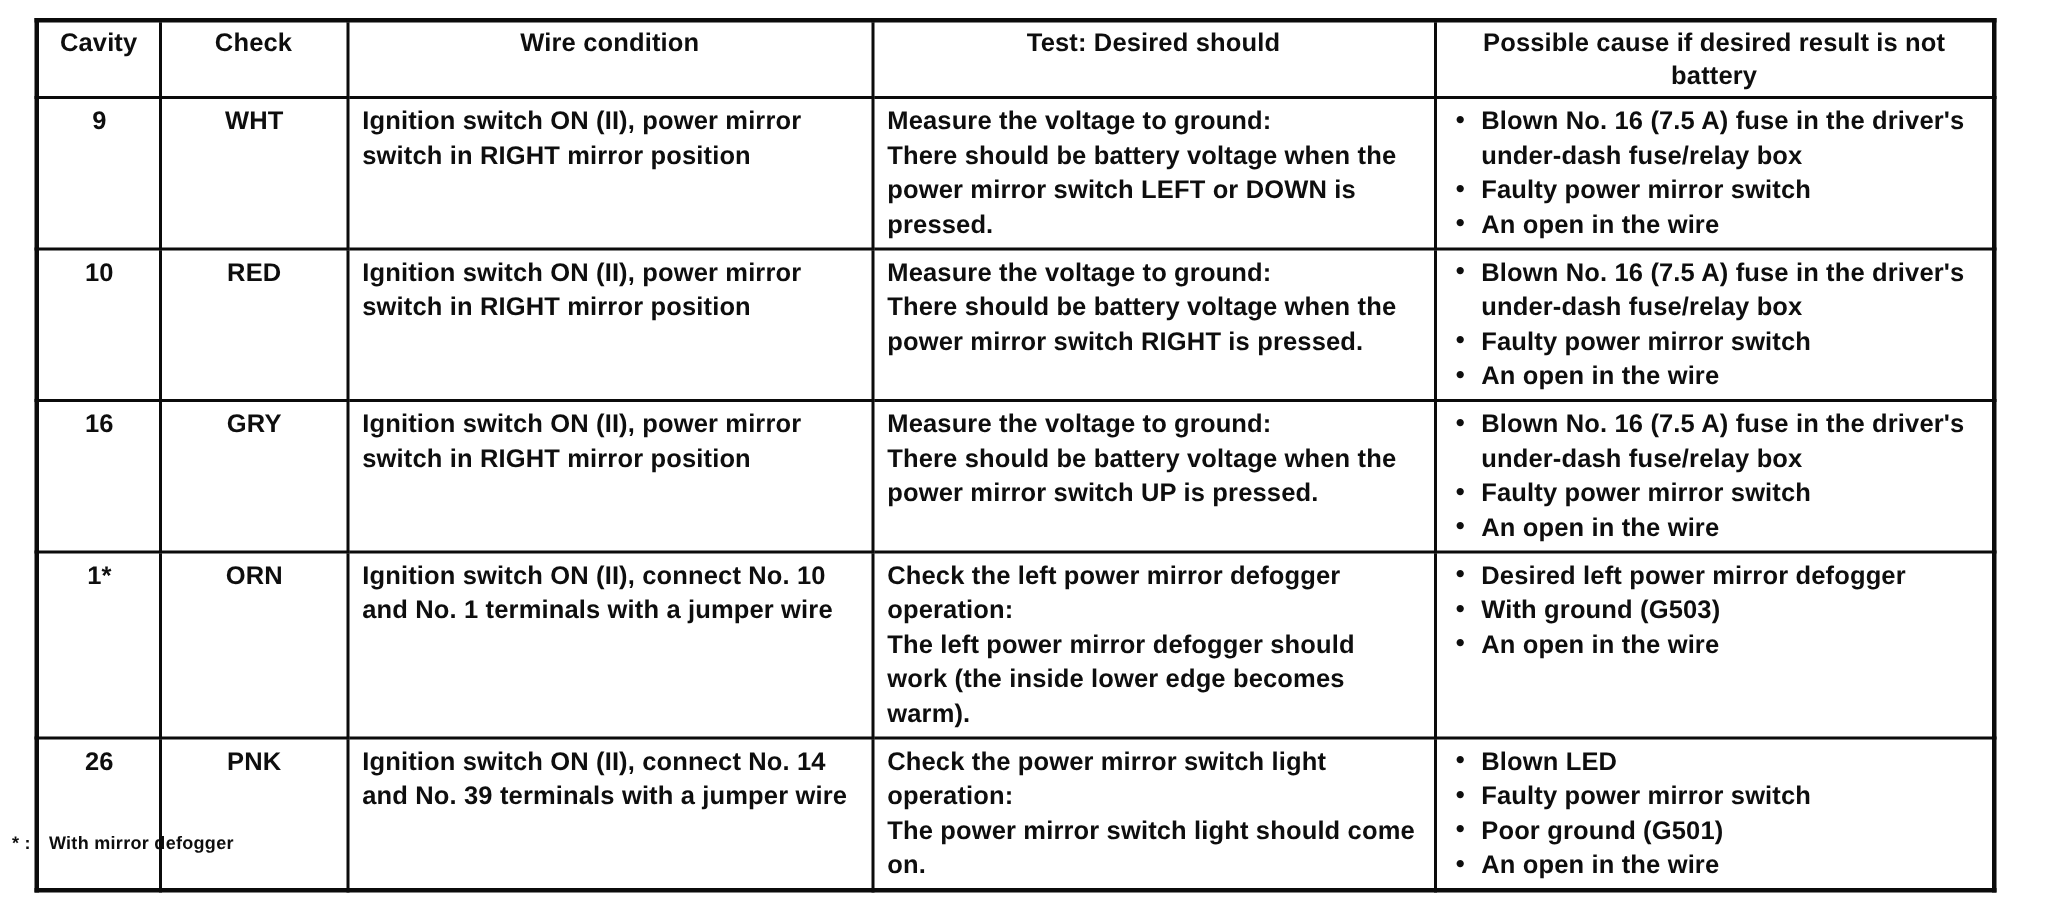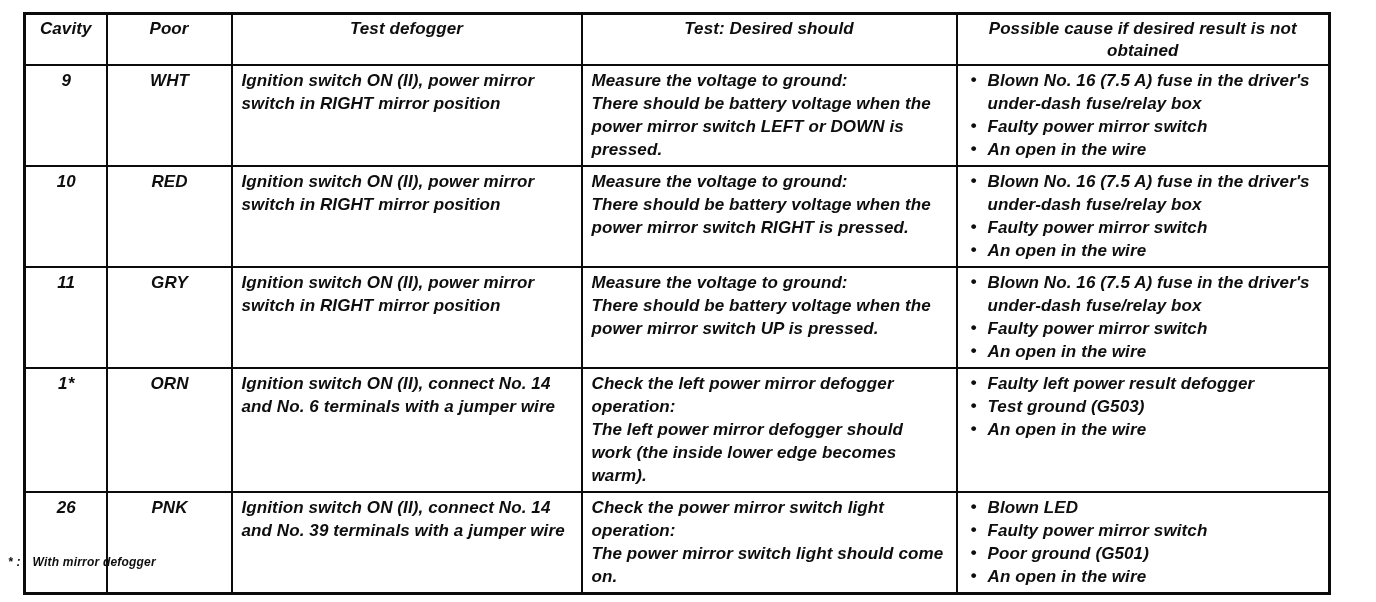--- a/index.html
+++ b/index.html
@@ -5,21 +5,21 @@
   * { margin: 0; padding: 0; box-sizing: border-box; }
   html, body {
     width: 1376px; height: 602px;
     background: #ffffff;
     font-family: "Liberation Sans", sans-serif;
     color: #0e0e0e;
     overflow: hidden;
   }
   .page {
     position: relative;
-    width: 1376px; height: 524px; font-style: italic;
+    width: 1376px; height: 524px;
   }
   table.spec-table {
     position: absolute;
     left: 23px; top: 12px;
     width: 1305px;
     border-collapse: collapse;
     table-layout: fixed;
     border: 3px solid #0b0b0b;
   }
   table.spec-table th, table.spec-table td {
@@ -76,24 +76,24 @@
     <colgroup>
       <col style="width:82px">
       <col style="width:125px">
       <col style="width:350px">
       <col style="width:375px">
       <col style="width:373px">
     </colgroup>
     <thead>
       <tr class="hdr">
         <th>Cavity</th>
-        <th>Poor</th>
-        <th>Test defogger</th>
+        <th>Check</th>
+        <th>Wire condition</th>
         <th>Test: Desired should</th>
-        <th>Possible cause if desired result is not obtained</th>
+        <th>Possible cause if desired result is not battery</th>
       </tr>
     </thead>
     <tbody>
 
       <tr class="r0">
         <td class="center">9</td>
         <td class="center">WHT</td>
         <td>Ignition switch ON (II), power mirror switch in RIGHT mirror position</td>
         <td class="pre">Measure the voltage to ground:
 There should be battery voltage when the power mirror switch LEFT or DOWN is pressed.</td>
@@ -115,44 +115,44 @@
         <td>
           <ul class="causes">
             <li>Blown No. 16 (7.5 A) fuse in the driver's under-dash fuse/relay box</li>
             <li>Faulty power mirror switch</li>
             <li>An open in the wire</li>
           </ul>
         </td>
       </tr>
 
       <tr class="r2">
-        <td class="center">11</td>
+        <td class="center">16</td>
         <td class="center">GRY</td>
         <td>Ignition switch ON (II), power mirror switch in RIGHT mirror position</td>
         <td class="pre">Measure the voltage to ground:
 There should be battery voltage when the power mirror switch UP is pressed.</td>
         <td>
           <ul class="causes">
             <li>Blown No. 16 (7.5 A) fuse in the driver's under-dash fuse/relay box</li>
             <li>Faulty power mirror switch</li>
             <li>An open in the wire</li>
           </ul>
         </td>
       </tr>
 
       <tr class="r3">
         <td class="center">1*</td>
         <td class="center">ORN</td>
-        <td>Ignition switch ON (II), connect No. 14 and No. 6 terminals with a jumper wire</td>
+        <td>Ignition switch ON (II), connect No. 10 and No. 1 terminals with a jumper wire</td>
         <td class="pre">Check the left power mirror defogger operation:
 The left power mirror defogger should work (the inside lower edge becomes warm).</td>
         <td>
           <ul class="causes">
-            <li>Faulty left power result defogger</li>
-            <li>Test ground (G503)</li>
+            <li>Desired left power mirror defogger</li>
+            <li>With ground (G503)</li>
             <li>An open in the wire</li>
           </ul>
         </td>
       </tr>
 
       <tr class="r4">
         <td class="center">26</td>
         <td class="center">PNK</td>
         <td>Ignition switch ON (II), connect No. 14 and No. 39 terminals with a jumper wire</td>
         <td class="pre">Check the power mirror switch light operation:

